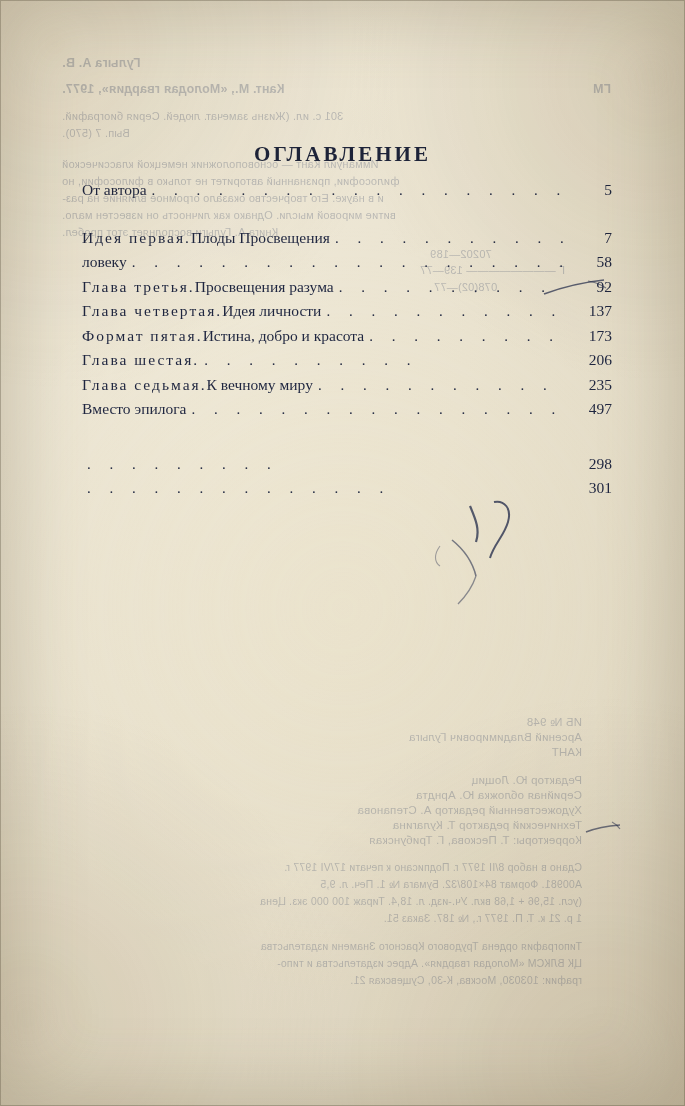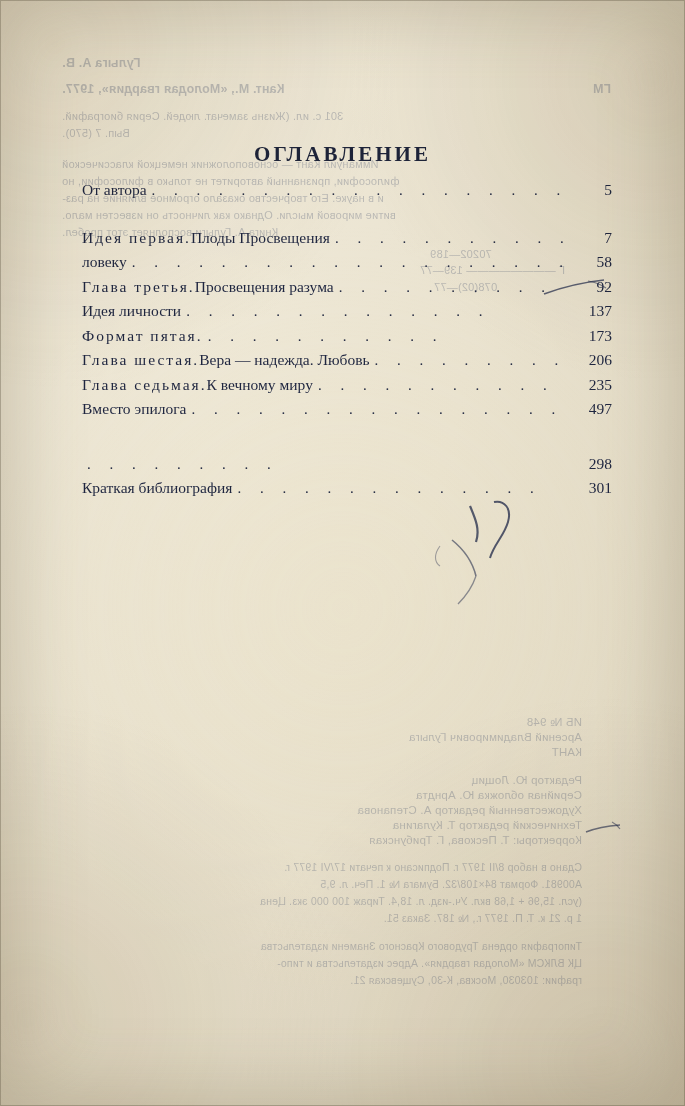--- a/index.html
+++ b/index.html
@@ -213,34 +213,35 @@
       </div>
 
       <div class="entry">
         <span class="label spaced">Глава третья.</span>
         <span class="label"> Просвещения разума</span>
         <span class="dots">. . . . . . . . . . . . .</span>
         <span class="page-no">92</span>
       </div>
 
       <div class="entry">
+        <span class="label spaced">Глава четвертая.</span>
         <span class="label"> Идея личности</span>
         <span class="dots">. . . . . . . . . . . . . .</span>
         <span class="page-no">137</span>
       </div>
 
       <div class="entry">
         <span class="label spaced">Формат пятая.</span>
+        <span class="label"> Истина, добро и красота</span>
         <span class="dots">. . . . . . . . . . .</span>
         <span class="page-no">173</span>
       </div>
 
       <div class="entry">
         <span class="label spaced">Глава шестая.</span>
-        <span class="label"> Вера — надежда. Любовь</span>
         <span class="dots">. . . . . . . . . .</span>
         <span class="page-no">206</span>
       </div>
 
       <div class="entry">
         <span class="label spaced">Глава седьмая.</span>
         <span class="label"> К вечному миру</span>
         <span class="dots">. . . . . . . . . . . . . . .</span>
         <span class="page-no">235</span>
       </div>
@@ -252,21 +253,20 @@
       </div>
 
       <div class="gap-lg"></div>
 
       <div class="entry">
         <span class="dots">. . . . . . . . .</span>
         <span class="page-no">298</span>
       </div>
 
       <div class="entry">
-        <span class="label">Краткая библиография</span>
         <span class="dots">. . . . . . . . . . . . . .</span>
         <span class="page-no">301</span>
       </div>
 
     </div>
   </div>
 
   <div class="mark" style="left:542px; top:276px;">
     <svg width="70" height="26" viewBox="0 0 70 26">
       <path d="M2 18 C 18 12, 34 7, 62 4" stroke="#2b3350" stroke-width="1.6" fill="none" opacity="0.75"></path>

